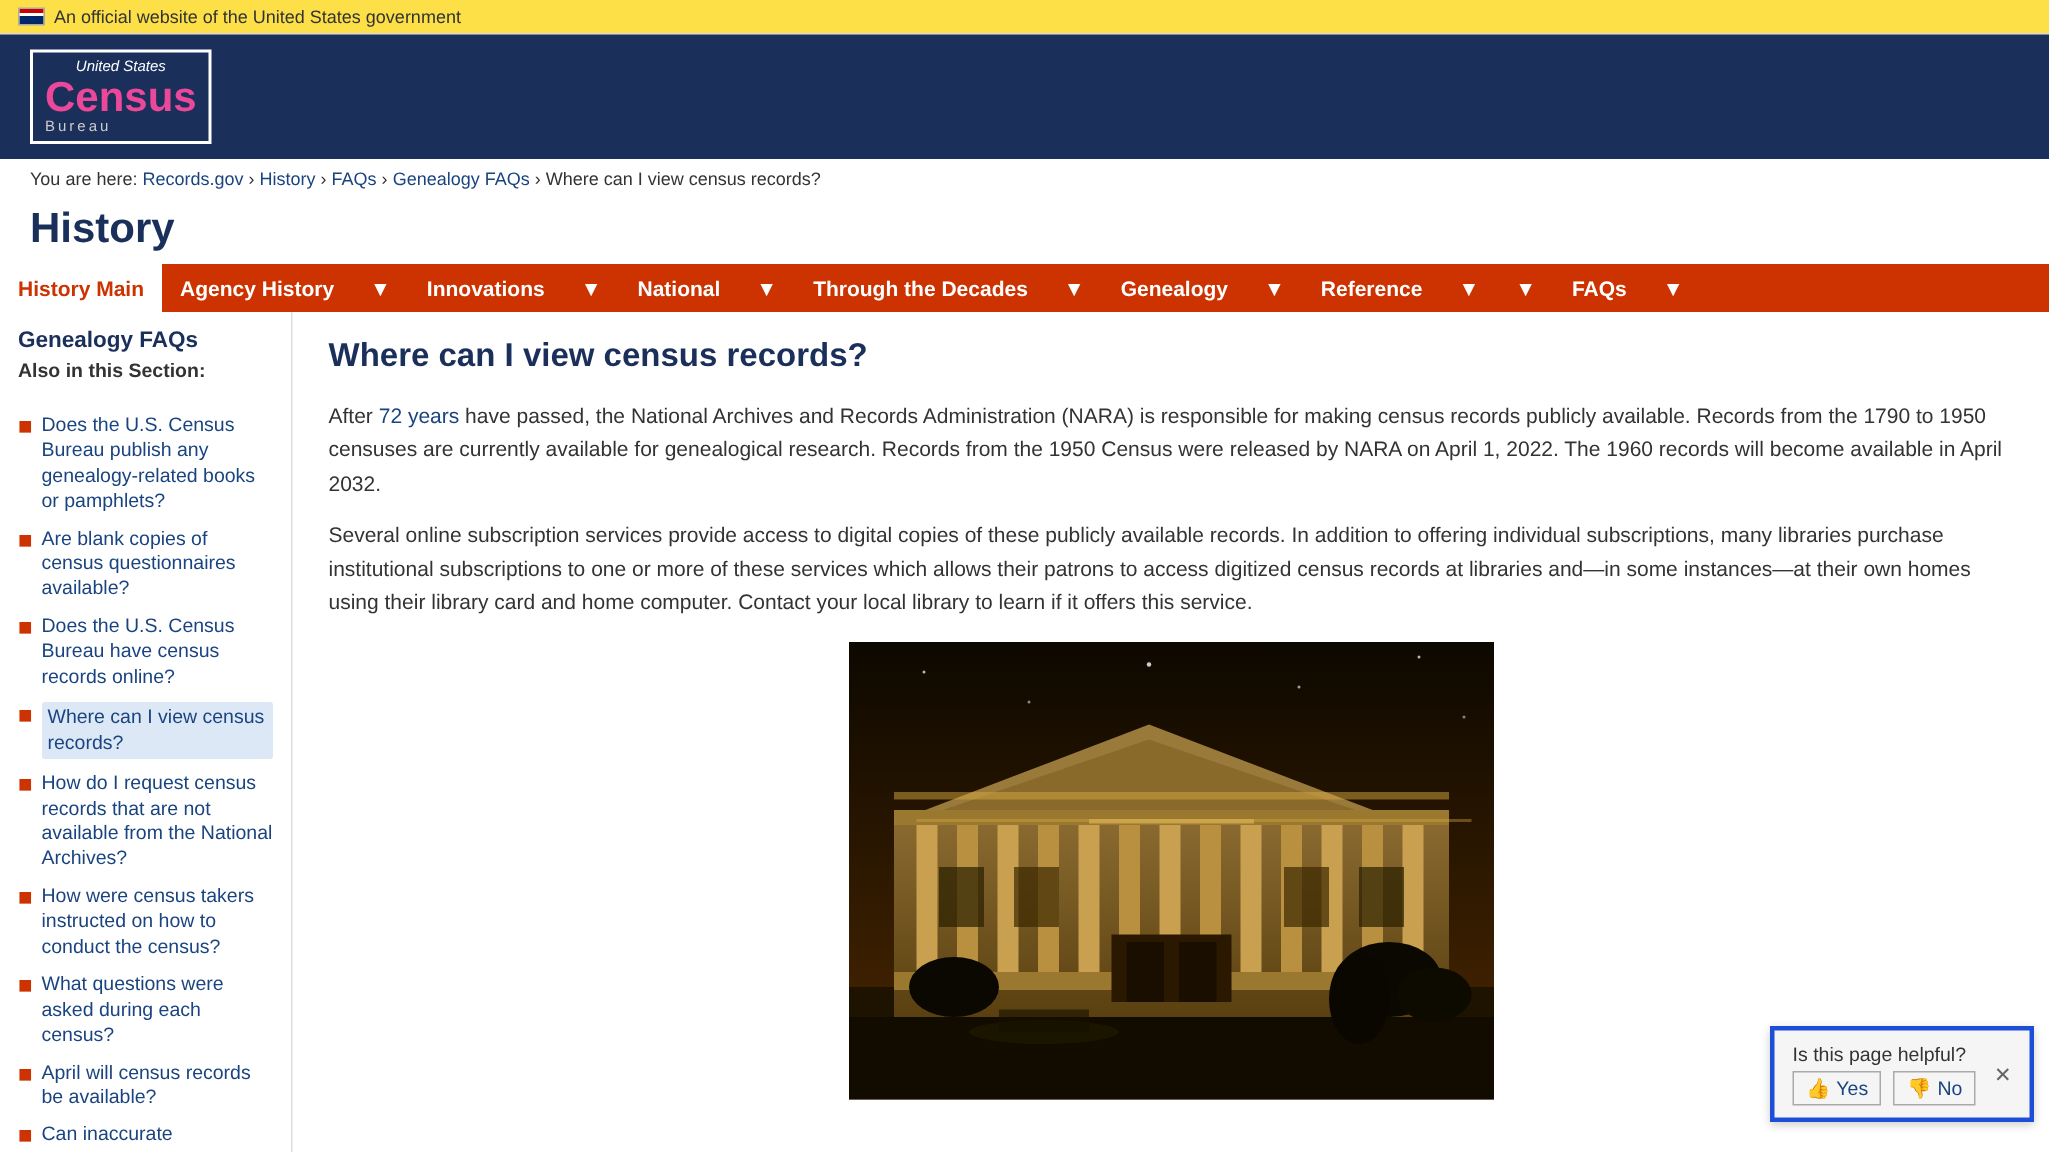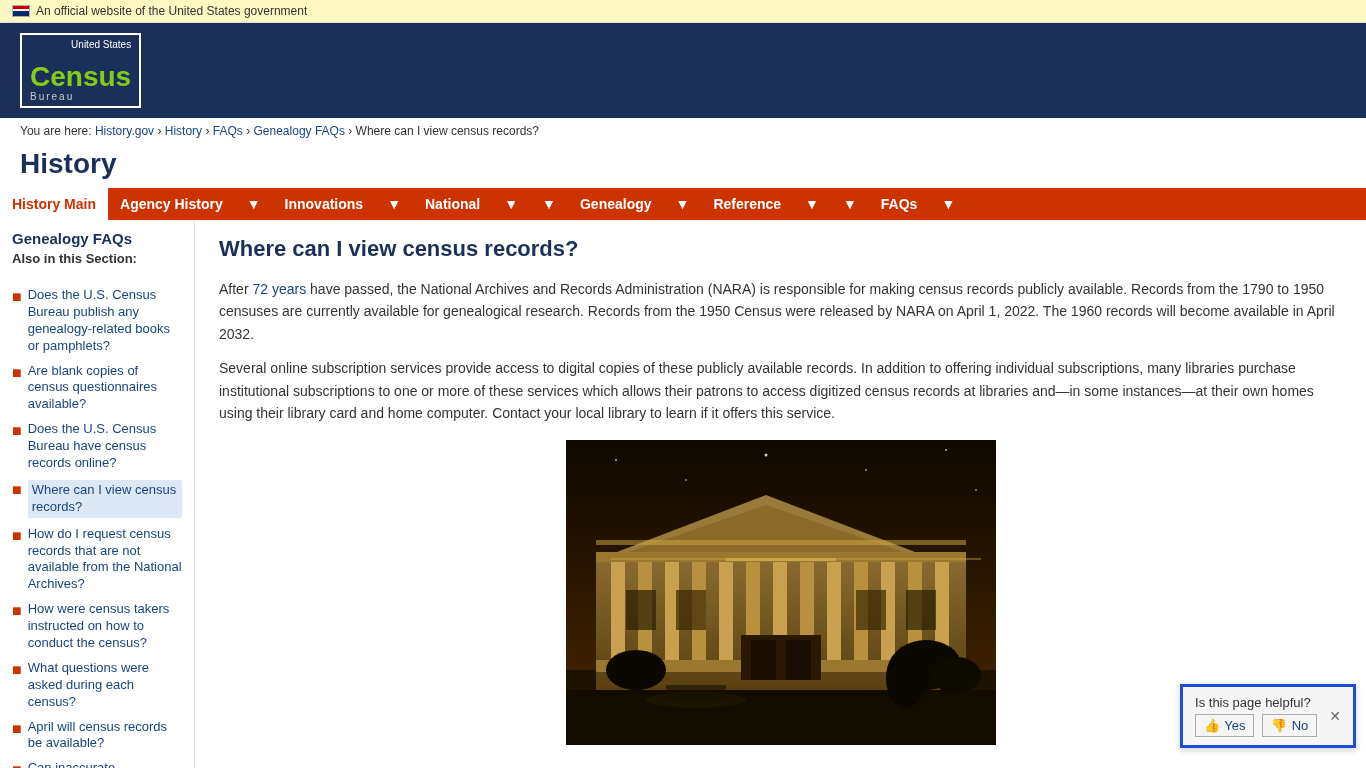--- a/index.html
+++ b/index.html
@@ -1,20 +1,20 @@
 <!DOCTYPE html>
 <html><head>
   <meta charset="utf-8">
   <style>
     * { box-sizing: border-box; margin: 0; padding: 0; }
     body { font-family: Arial, sans-serif; font-size: 14px; color: #333; background: #fff; }
 
     
     .gov-banner {
-      background: #fef9c3;
+      background: #fde047;
       padding: 4px 12px;
       font-size: 12px;
       display: flex;
       align-items: center;
       gap: 6px;
       border-bottom: 1px solid #ddd;
     }
 
     
     .site-header {
@@ -28,23 +28,22 @@
       align-items: center;
     }
     .logo-text {
       color: white;
       font-size: 11px;
       line-height: 1.2;
     }
     .logo-census {
       font-size: 28px;
       font-weight: bold;
-      color: #84cc16;
+      color: #ec4899;
       line-height: 1;
-      margin-top: 12px;
     }
     .logo-bureau {
       font-size: 10px;
       color: #ccc;
       letter-spacing: 2px;
     }
 
     
     .breadcrumb {
       padding: 6px 20px;
@@ -238,30 +237,30 @@
 <body>
 
 <div class="gov-banner">
   <span class="flag-icon"></span>
   <span>An official website of the United States government</span>
 </div>
 
 <div class="site-header">
   <div class="logo-box">
     <div style="border: 2px solid white; padding: 4px 8px; margin-right: 0;">
-      <div class="logo-text" style="font-size:10px; text-align:right;">United States</div>
+      <div class="logo-text" style="font-size:10px; text-align:center;font-style:italic;">United States</div>
       <div class="logo-census">Census</div>
       <div class="logo-bureau">Bureau</div>
     </div>
   </div>
 </div>
 
 <div class="breadcrumb">
   <span>You are here: </span>
-  <a href="#">History.gov</a>
+  <a href="#">Records.gov</a>
   <span> › </span>
   <a href="#">History</a>
   <span> › </span>
   <a href="#">FAQs</a>
   <span> › </span>
   <a href="#">Genealogy FAQs</a>
   <span> › Where can I view census records?</span>
 </div>
 
 <div class="page-title-area">
@@ -278,20 +277,21 @@
   </div>
   <div class="nav-item">
     <a href="#">Innovations</a>
     <button class="nav-dropdown-btn">▼</button>
   </div>
   <div class="nav-item">
     <a href="#">National</a>
     <button class="nav-dropdown-btn">▼</button>
   </div>
   <div class="nav-item">
+    <a href="#">Through the Decades</a>
     <button class="nav-dropdown-btn">▼</button>
   </div>
   <div class="nav-item">
     <a href="#">Genealogy</a>
     <button class="nav-dropdown-btn">▼</button>
   </div>
   <div class="nav-item">
     <a href="#">Reference</a>
     <button class="nav-dropdown-btn">▼</button>
   </div>

